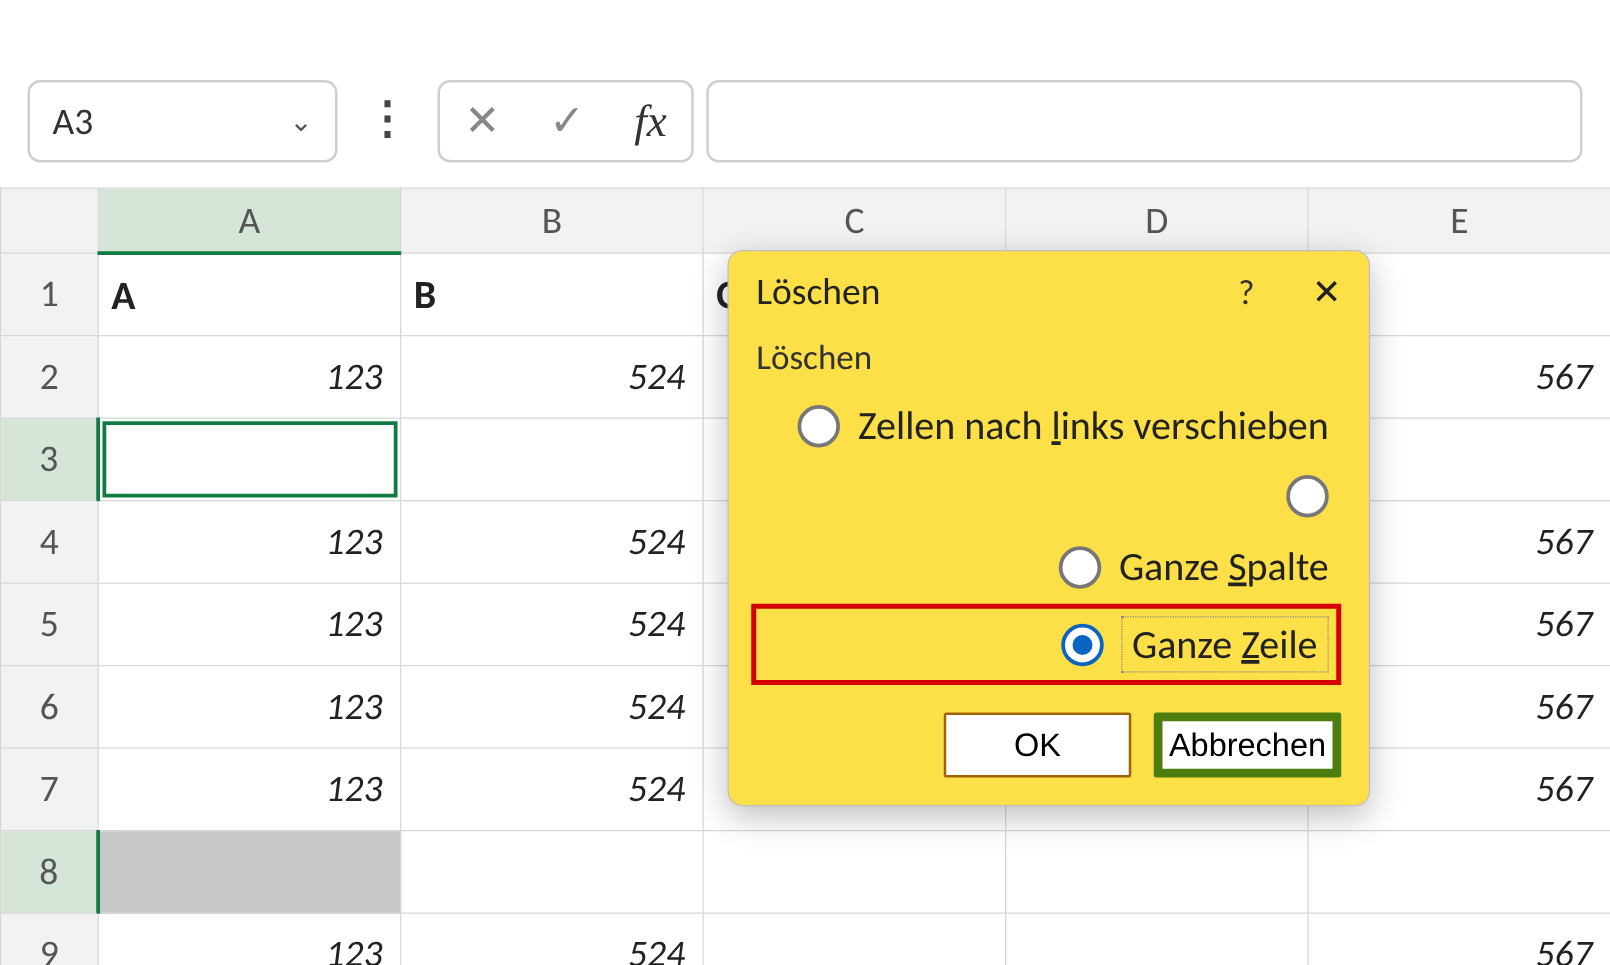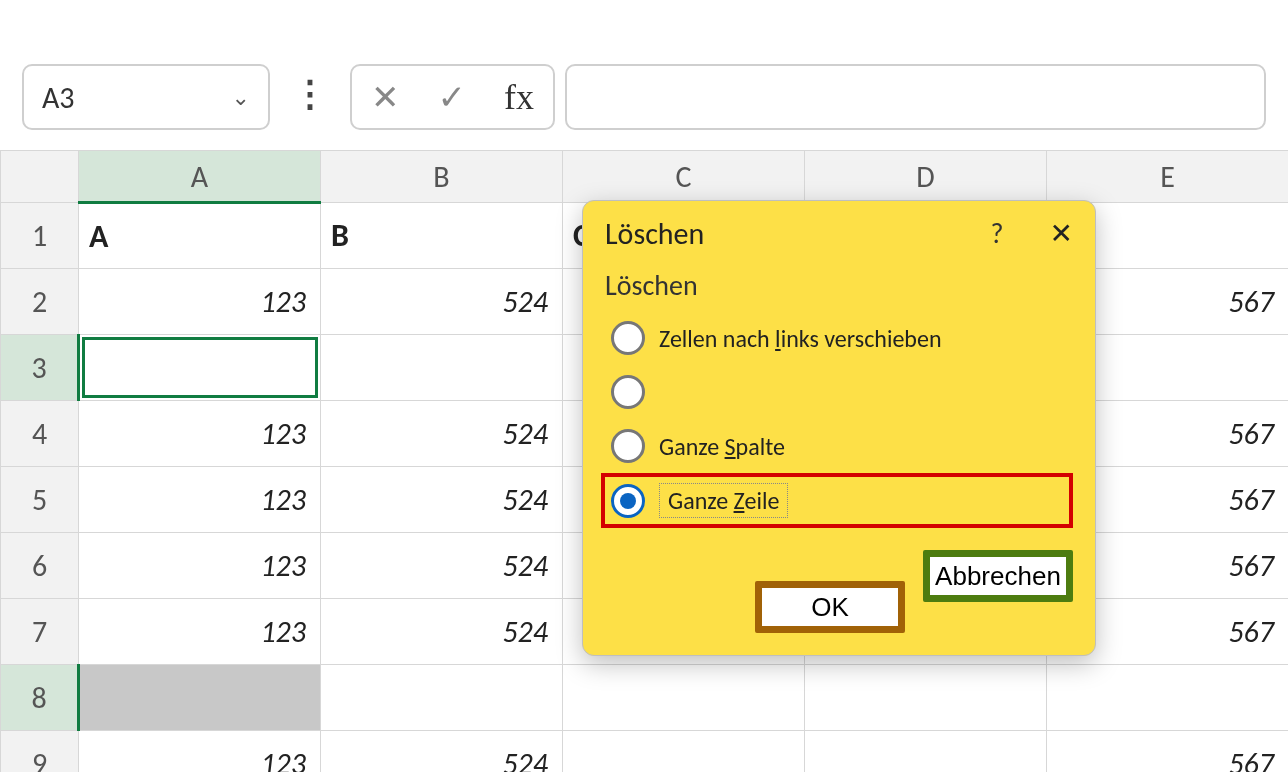--- a/index.html
+++ b/index.html
@@ -47,21 +47,21 @@
     width: 205px;
     height: 66px;
     border: 2px solid #cfcfcf;
     border-radius: 10px;
     display: flex;
     align-items: center;
     justify-content: space-around;
     color:#888;
     font-size: 34px;
   }
-  .fx-group .fx { font-family: "Cambria Math","Times New Roman",serif; color:#333; font-size:36px; }
+  .fx-group .fx { font-style: italic; font-family: "Cambria Math","Times New Roman",serif; color:#333; font-size:36px; }
   .formula-input {
     flex:1;
     height: 66px;
     border: 2px solid #cfcfcf;
     border-radius: 10px;
     background:#fff;
     padding: 0 14px;
     font-size: 28px;
   }
 
@@ -140,24 +140,25 @@
     padding: 16px 22px 0 22px;
     font-size: 28px;
     color:#333;
   }
   .options { padding: 8px 22px 0 18px; }
   .option {
     display:flex;
     align-items:center;
     gap:14px;
     padding: 6px 6px;
-    font-size: 24px;
+    font-size: 32px;
     color:#222;
     cursor:pointer;
     border: 4px solid transparent;
+    justify-content: flex-end;
   }
   .option.emph { border-color:#d40000; }
   .radio {
     width:34px; height:34px;
     border-radius:50%;
     border:3px solid #777;
     display:flex; align-items:center; justify-content:center;
     flex-shrink:0;
     background:#fff;
   }
@@ -177,21 +178,21 @@
   }
   .btn{
     min-width:150px;
     height:52px;
     border:7px solid #4d7c0f;
     background:#fff;
     font-size:26px;
     cursor:pointer;
     border-radius:2px;
   }
-  .btn.primary{ border:7px solid #a16207;margin-top:31px; }
+  .btn.primary{ border:2px solid #a16207; }
   .ul { text-decoration: underline; }
 </style>
 </head>
 <body>
 
 <div class="header">
   <div class="name-box">
     <span>A3</span>
     <span class="chev">⌄</span>
   </div>

